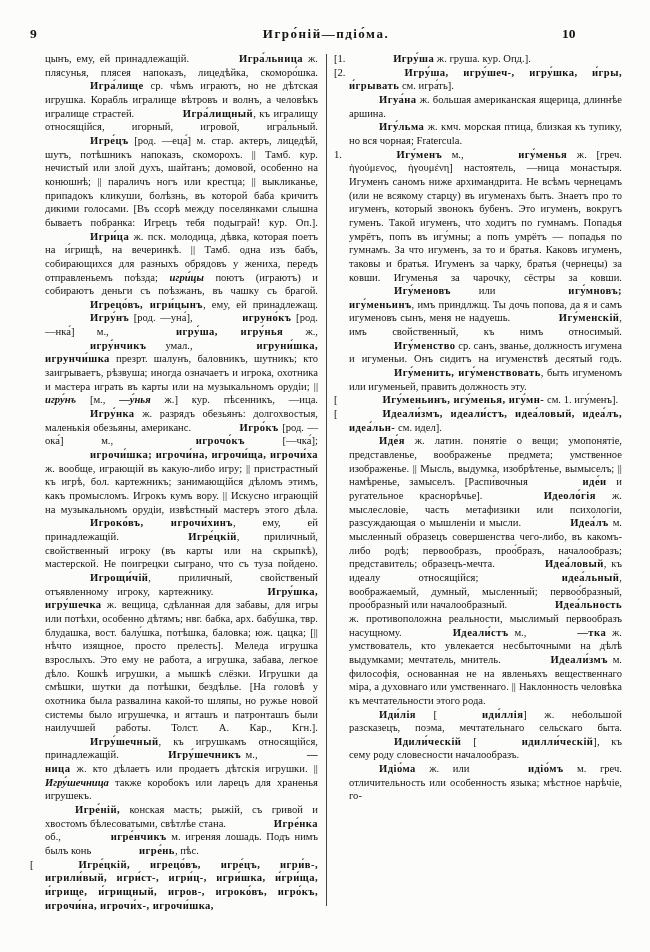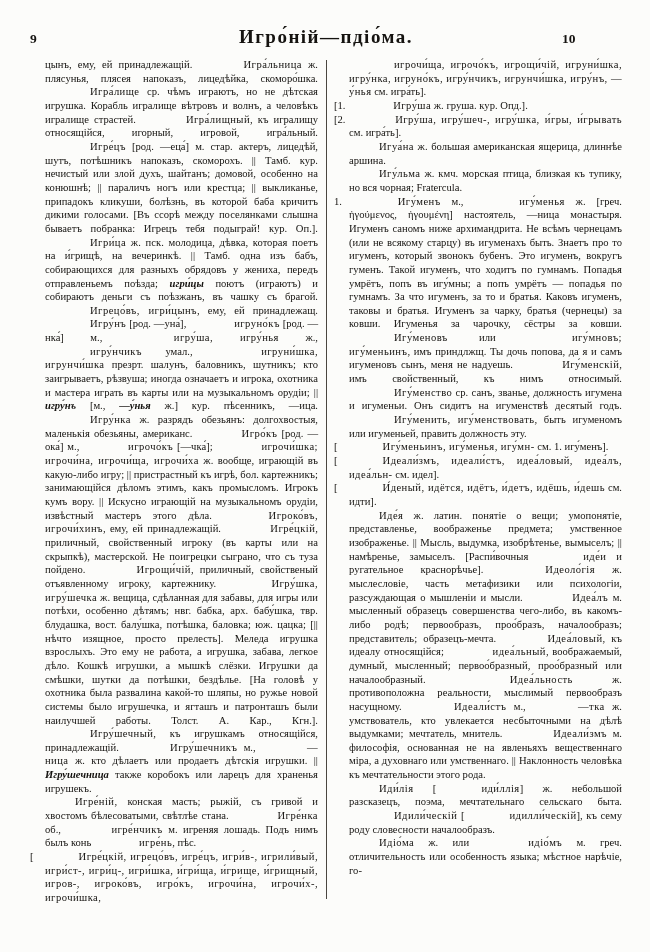--- a/index.html
+++ b/index.html
@@ -14,38 +14,38 @@
   .sheet { padding: 26px 28px 0 30px; }
   .header {
     display: flex; align-items: baseline;
     font-weight: bold; font-size: 13px;
     margin-bottom: 10px;
   }
   .pageno { width: 60px; font-size: 13.5px; }
   .pageno.right { }
   .running-title {
     flex: 1; text-align: center;
-    font-size: 19px; letter-spacing: 1.5px;
+    font-size: 13px; letter-spacing: 1.5px;
   }
   .page-body { display: flex; align-items: stretch; }
   .col {
     width: 288px;
     font-size: 10.6px;
     line-height: 13.65px;
     text-align: justify;
     hyphens: none;
   }
   .divider {
     width: 1px; background: #4a4640;
     margin: 2px 7px 6px 8px;
     flex: 0 0 1px;
   }
   .col p { margin: 0; padding-left: 15px; text-indent: -15px; }
   .col p.cont { text-indent: 0; }
-  .s-b { font-weight: normal; letter-spacing: 0.45px; padding-left: 45px; }
+  .s-b { font-weight: bold; letter-spacing: 0.45px; padding-left: 45px; }
   .s-i { }
   .s-d { font-weight: bold; font-style: italic; }
   .s-n {}
 </style>
 </head>
 <body>
 
 <div class="sheet">
   <div class="header">
     <div class="pageno">9</div>
@@ -53,27 +53,25 @@
     <div class="pageno right">10</div>
   </div>
   <div class="page-body">
     <div class="col" id="col-left">
         <p class="cont"><span class="s-n">цынъ, ему, ей принадлежащій. </span><span class="s-b">Игра́льница</span><span class="s-n"> ж. плясунья, плясея напоказъ, лицедѣйка, скоморо́шка. </span><span class="s-b">Игра́лище</span><span class="s-n"> ср. чѣмъ играютъ, но не дѣтская игрушка. </span><span class="s-i">Корабль игралище вѣтровъ и волнъ, а человѣкъ игралище страстей. </span><span class="s-b">Игра́лищный</span><span class="s-n">, къ игралищу относящійся, игорный, игровой, игра́льный. </span><span class="s-b">Игре́цъ</span><span class="s-n"> [род. —еца́] м. стар. актеръ, лицедѣй, шутъ, потѣшникъ напоказъ, скоморохъ. || </span><span class="s-i">Тамб. кур.</span><span class="s-n"> нечистый или злой духъ, шайтанъ; домовой, особенно на конюшнѣ; || параличъ ногъ или крестца; || выкликанье, припадокъ кликуши, болѣзнь, въ которой баба кричитъ дикими голосами. [Въ ссорѣ между поселянками слышна бываетъ побранка: </span><span class="s-i">Игрецъ тебя подыграй!</span><span class="s-n"> кур. Оп.]. </span><span class="s-b">Игри́ца</span><span class="s-n"> ж. пск. молодица, дѣвка, которая поетъ на и́грищѣ, на вечеринкѣ. || </span><span class="s-i">Тамб.</span><span class="s-n"> одна изъ бабъ, собирающихся для разныхъ обрядовъ у жениха, передъ отправленьемъ поѣзда; </span><span class="s-d">игри́цы</span><span class="s-n"> поютъ (играютъ) и собираютъ деньги съ поѣзжанъ, въ чашку съ брагой. </span><span class="s-b">Игрецо́въ, игри́цынъ</span><span class="s-n">, ему, ей принадлежащ. </span><span class="s-b">Игру́нъ</span><span class="s-n"> [род. —уна́], </span><span class="s-b">игруно́къ</span><span class="s-n"> [род. —нка́] м., </span><span class="s-b">игру́ша, игру́нья</span><span class="s-n"> ж., </span><span class="s-b">игру́нчикъ</span><span class="s-n"> умал., </span><span class="s-b">игруни́шка, игрунчи́шка</span><span class="s-n"> презрт. шалунъ, баловникъ, шутникъ; кто заигрываетъ, рѣзвуша; иногда означаетъ и игрока, охотника и мастера играть въ карты или на музыкальномъ орудіи; || </span><span class="s-d">игру́нъ</span><span class="s-n"> [м., </span><span class="s-d">—у́нья</span><span class="s-n"> ж.] кур. пѣсенникъ, —ица. </span><span class="s-b">Игру́нка</span><span class="s-n"> ж. разрядъ обезьянъ: долгохвостыя, маленькія обезьяны, американс. </span><span class="s-b">Игро́къ</span><span class="s-n"> [род. —ока́] м., </span><span class="s-b">игрочо́къ</span><span class="s-n"> [—чка́]; </span><span class="s-b">игрочи́шка; игрочи́на, игрочи́ща, игрочи́ха</span><span class="s-n"> ж. вообще, играющій въ какую-либо игру; || пристрастный къ игрѣ, бол. картежникъ; занимающійся дѣломъ этимъ, какъ промысломъ. </span><span class="s-i">Игрокъ кумъ вору.</span><span class="s-n"> || Искусно играющій на музыкальномъ орудіи, извѣстный мастеръ этого дѣла. </span><span class="s-b">Игроко́въ, игрочи́хинъ</span><span class="s-n">, ему, ей принадлежащій. </span><span class="s-b">Игре́цкій</span><span class="s-n">, приличный, свойственный игроку (въ карты или на скрыпкѣ), мастерской. </span><span class="s-i">Не поигрецки сыграно, что съ туза пойдено.</span><span class="s-n"> </span><span class="s-b">Игрощи́чій</span><span class="s-n">, приличный, свойственый отъявленному игроку, картежнику. </span><span class="s-b">Игру́шка, игру́шечка</span><span class="s-n"> ж. вещица, сдѣланная для забавы, для игры или потѣхи, особенно дѣтямъ; нвг. бабка, арх. бабу́шка, твр. блудашка, вост. балу́шка, потѣшка, баловка; юж. цацка; [||нѣчто изящное, просто прелесть]. </span><span class="s-i">Меледа игрушка взрослыхъ. Это ему не работа, а игрушка, забава, легкое дѣло. Кошкѣ игрушки, а мышкѣ слёзки. Игрушки да смѣшки, шутки да потѣшки, бездѣлье.</span><span class="s-n"> [</span><span class="s-i">На головѣ у охотника была развалина какой-то шляпы, но ружье новой системы было игрушечка, и ягташъ и патронташъ были наилучшей работы.</span><span class="s-n"> Толст. А. Кар., Кгн.]. </span><span class="s-b">Игру́шечный</span><span class="s-n">, къ игрушкамъ относящійся, принадлежащій. </span><span class="s-b">Игру́шечникъ</span><span class="s-n"> м., </span><span class="s-b">—ница</span><span class="s-n"> ж. кто дѣлаетъ или продаетъ дѣтскія игрушки. || </span><span class="s-d">Игру́шечница</span><span class="s-n"> также коробокъ или ларецъ для храненья игрушекъ.</span></p>
         <p class="entry"><span class="s-b">Игре́ній,</span><span class="s-n"> конская масть; рыжій, съ гривой и хвостомъ бѣлесоватыми, свѣтлѣе стана. </span><span class="s-b">Игре́нка</span><span class="s-n"> об., </span><span class="s-b">игре́нчикъ</span><span class="s-n"> м. игреняя лошадь. </span><span class="s-i">Подъ нимъ былъ конь </span><span class="s-b">игре́нь</span><span class="s-n">, пѣс.</span></p>
         <p class="entry"><span class="s-n">[</span><span class="s-b">Игре́цкій, игрецо́въ, игре́цъ, игри́в-, игрили́вый, игри́ст-, игри́ц-, игри́шка, и́гри́ща, и́грище, и́грищный, игров-, игроко́въ, игро́къ, игрочи́на, игрочи́х-, игрочи́шка,</span></p>
       </div>
     <div class="divider"></div>
     <div class="col" id="col-right">
-        <p class="cont"><span class="s-b">игрочи́ща, игрочо́къ, игрощи́чій, игруни́шка, игру́нка, игруно́къ, игру́нчикъ, игрунчи́шка, игру́нъ, —у́нья</span><span class="s-n"> см. </span><span class="s-i">игра́ть</span><span class="s-n">].</span></p>
         <p class="entry"><span class="s-n">[1. </span><span class="s-b">Игру́ша</span><span class="s-n"> ж. груша. кур. Опд.].</span></p>
         <p class="entry"><span class="s-n">[2. </span><span class="s-b">Игру́ша, игру́шеч-, игру́шка, и́гры, и́грывать</span><span class="s-n"> см. </span><span class="s-i">игра́ть</span><span class="s-n">].</span></p>
         <p class="entry"><span class="s-b">Игуа́на</span><span class="s-n"> ж. большая американская ящерица, длиннѣе аршина.</span></p>
         <p class="entry"><span class="s-b">Игу́льма</span><span class="s-n"> ж. кмч. морская птица, близкая къ тупику, но вся чорная; Fratercula.</span></p>
         <p class="entry"><span class="s-n">1. </span><span class="s-b">Игу́менъ</span><span class="s-n"> м., </span><span class="s-b">игу́менья</span><span class="s-n"> ж. [греч. </span><span class="s-i">ἡγούμενος, ἡγουμένη</span><span class="s-n">] настоятель, —ница монастыря. </span><span class="s-i">Игуменъ саномъ ниже архимандрита. Не всѣмъ чернецамъ (или не всякому старцу) въ игуменахъ быть. Знаетъ про то игуменъ, который звонокъ бубенъ. Это игуменъ, вокругъ гуменъ. Такой игуменъ, что ходитъ по гумнамъ. Попадья умрётъ, попъ въ игу́мны; а попъ умрётъ — попадья по гумнамъ. За что игуменъ, за то и братья. Каковъ игуменъ, таковы и братья. Игуменъ за чарку, братья (чернецы) за ковши. Игуменья за чарочку, сёстры за ковши.</span><span class="s-n"> </span><span class="s-b">Игу́меновъ</span><span class="s-n"> или </span><span class="s-b">игу́мновъ; игу́меньинъ</span><span class="s-n">, имъ приндлжщ. </span><span class="s-i">Ты дочь попова, да я и самъ игуменовъ сынъ, меня не надуешь.</span><span class="s-n"> </span><span class="s-b">Игу́менскій</span><span class="s-n">, имъ свойственный, къ нимъ относимый. </span><span class="s-b">Игу́менство</span><span class="s-n"> ср. санъ, званье, должность игумена и игуменьи. </span><span class="s-i">Онъ сидитъ на игуменствѣ десятый годъ.</span><span class="s-n"> </span><span class="s-b">Игу́менить, игу́менствовать</span><span class="s-n">, быть игуменомъ или игуменьей, править должность эту.</span></p>
         <p class="entry"><span class="s-n">[</span><span class="s-b">Игу́меньинъ, игу́менья, игу́мн-</span><span class="s-n"> см. 1. </span><span class="s-i">игу́менъ</span><span class="s-n">].</span></p>
         <p class="entry"><span class="s-n">[</span><span class="s-b">Идеали́змъ, идеали́стъ, идеа́ловый, идеа́лъ, идеа́льн-</span><span class="s-n"> см. </span><span class="s-i">идел</span><span class="s-n">].</span></p>
-        <p class="entry"><span class="s-n">[</span><span class="s-b">И́деный, идётся, идётъ, и́детъ, идёшь, и́дешь</span><span class="s-n"> см. </span><span class="s-i">идти</span><span class="s-n">].</span></p>
         <p class="entry"><span class="s-b">Иде́я</span><span class="s-n"> ж. латин. понятіе о вещи; умопонятіе, представленье, воображенье предмета; умственное изображенье. || Мысль, выдумка, изобрѣтенье, вымыселъ; || намѣренье, замыселъ. [</span><span class="s-i">Распи́вочныя </span><span class="s-b">иде́и</span><span class="s-i"> и ругательное краснорѣчье</span><span class="s-n">]. </span><span class="s-b">Идеоло́гія</span><span class="s-n"> ж. мыслесловіе, часть метафизики или психологіи, разсуждающая о мышленіи и мысли. </span><span class="s-b">Идеа́лъ</span><span class="s-n"> м. мысленный образецъ совершенства чего-либо, въ какомъ-либо родѣ; первообразъ, проо́бразъ, началообразъ; представитель; образецъ-мечта. </span><span class="s-b">Идеа́ловый</span><span class="s-n">, къ идеалу относящійся; </span><span class="s-b">идеа́льный</span><span class="s-n">, воображаемый, думный, мысленный; первоо́бразный, проо́бразный или началообразный. </span><span class="s-b">Идеа́льность</span><span class="s-n"> ж. </span><span class="s-i">противоположна реальности,</span><span class="s-n"> мыслимый первообразъ насущному. </span><span class="s-b">Идеали́стъ</span><span class="s-n"> м., </span><span class="s-b">—тка</span><span class="s-n"> ж. умствователь, кто увлекается несбыточными на дѣлѣ выдумками; мечтатель, мнитель. </span><span class="s-b">Идеали́змъ</span><span class="s-n"> м. философія, основанная не на явленьяхъ вещественнаго міра, а духовнаго или умственнаго. || Наклонность человѣка къ мечтательности этого рода.</span></p>
         <p class="entry"><span class="s-b">Иди́лія</span><span class="s-n"> [</span><span class="s-b">иди́ллія</span><span class="s-n">] ж. небольшой разсказецъ, поэма, мечтательнаго сельскаго быта. </span><span class="s-b">Идили́ческій</span><span class="s-n"> [</span><span class="s-b">идилли́ческій</span><span class="s-n">], къ сему роду словесности началообразъ.</span></p>
         <p class="entry"><span class="s-b">Идіо́ма</span><span class="s-n"> ж. или </span><span class="s-b">идіо́мъ</span><span class="s-n"> м. греч. отличительность или особенность языка; мѣстное нарѣчіе, го-</span></p>
       </div>
   </div>
 </div>
 
 </body></html>

